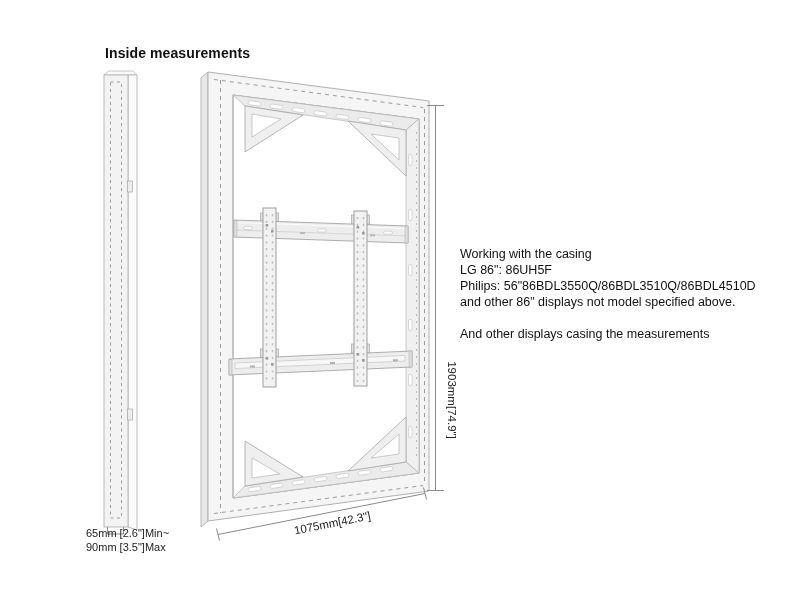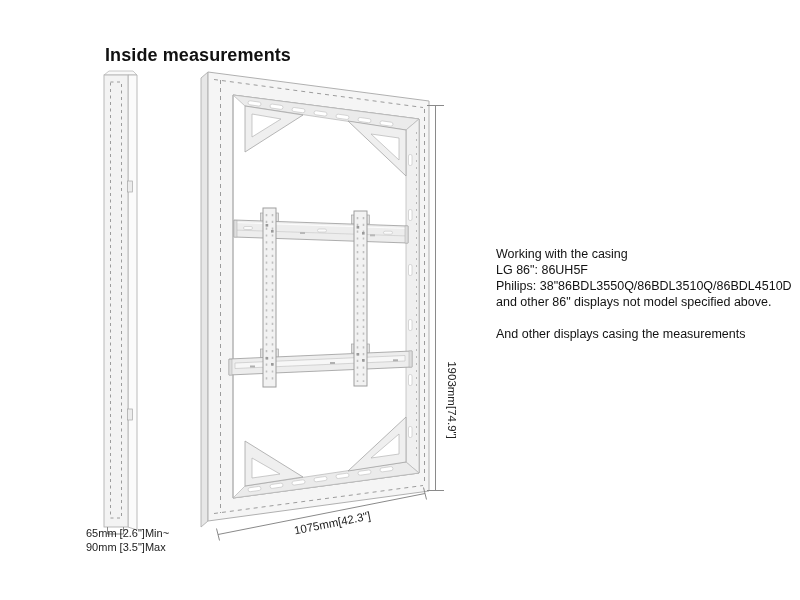--- a/index.html
+++ b/index.html
@@ -2,28 +2,28 @@
 <html><head>
 <meta charset="utf-8">
 <style>
   html,body{margin:0;padding:0;background:#fff;}
   .canvas{
     position:relative;width:800px;height:600px;background:#ffffff;
     font-family:"Liberation Sans", sans-serif;overflow:hidden;
   }
   .page-title{
     position:absolute;left:105px;top:45px;
-    font-size:18px;font-weight:700;color:#111;letter-spacing:.1px;
+    font-size:14px;font-weight:700;color:#111;letter-spacing:.1px;
   }
   .diagram-svg{position:absolute;left:0;top:0;}
   .notes{
     position:absolute;left:460px;top:246px;width:330px;
     font-size:12.5px;line-height:16px;color:#121212;
   }
-  .notes .line{white-space:nowrap;margin-left:36px;}
+  .notes .line{white-space:nowrap;}
   .notes .line.gap{margin-top:16px;}
   svg text{font-family:"Liberation Sans", sans-serif;fill:#222;}
 </style>
 </head>
 <body>
 
 <div class="canvas">
 
   <div class="page-title">Inside measurements</div>
 
@@ -177,18 +177,18 @@
       <path d="M218 534.5 L425 493.5" fill="none"></path>
       <path d="M216.5 528.5 L219.5 540.5" fill="none"></path>
       <path d="M423.5 487.5 L426.5 499.5" fill="none"></path>
     </g>
     <text transform="translate(333,527) rotate(-11.3)" text-anchor="middle" font-size="11.5">1075mm[42.3"]</text>
   </svg>
 
   <div class="notes">
     <div class="line">Working with the casing</div>
     <div class="line">LG 86": 86UH5F</div>
-    <div class="line">Philips: 38"86BDL3550Q/86BDL3510Q/86BDL4510D</div>
+    <div class="line">Philips: 56"86BDL3550Q/86BDL3510Q/86BDL4510D</div>
     <div class="line">and other 86" displays not model specified above.</div>
     <div class="line gap">And other displays casing the measurements</div>
   </div>
 
 </div>
 
 </body></html>

